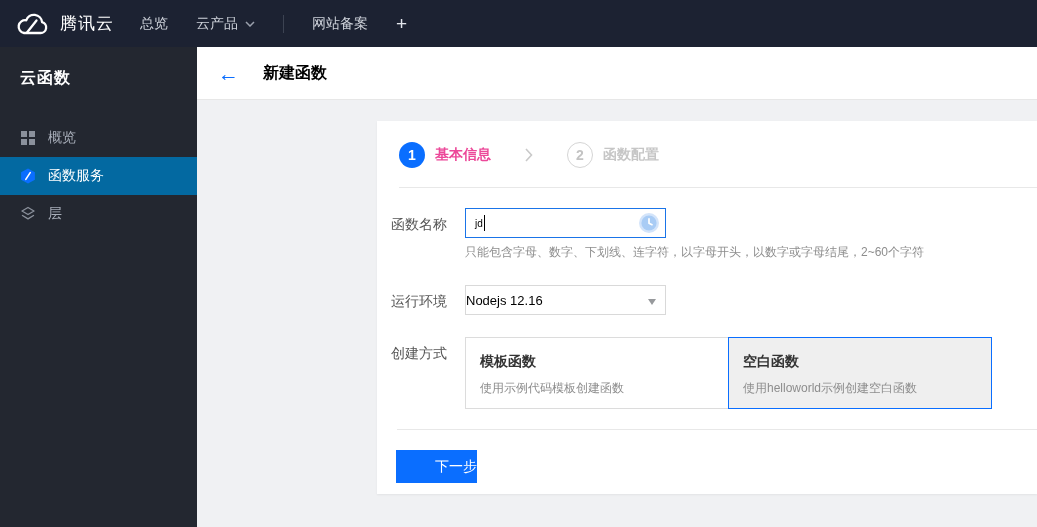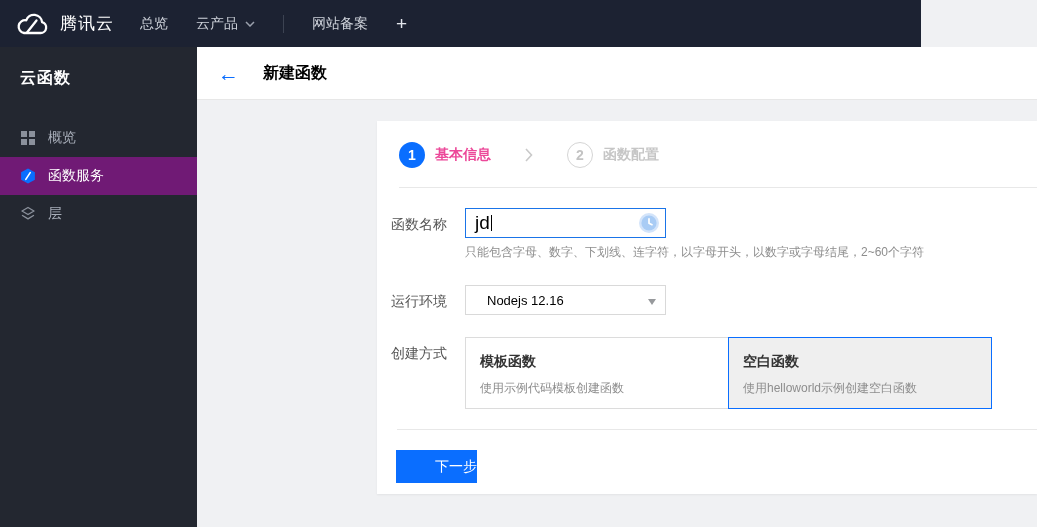--- a/index.html
+++ b/index.html
@@ -1,35 +1,35 @@
 <!DOCTYPE html>
 <html><head>
 <meta charset="utf-8">
 <style>
   * { margin:0; padding:0; box-sizing:border-box; }
   html,body { width:1037px; height:527px; }
   body { font-family:"Liberation Sans", sans-serif; background:#f0f1f3; }
   .app { position:relative; width:1037px; height:527px; overflow:hidden; background:#f0f1f3; }
 
   
-  .topbar { position:absolute; left:0; top:0; width:921px; height:47px; background:#1c2232; display:flex; align-items:center; z-index:5; }
+  .topbar { position:absolute; left:0; top:0; width:1037px; height:47px; background:#1c2232; display:flex; align-items:center; z-index:5; }
   .logo { display:flex; align-items:center; gap:10px; margin-left:14px; cursor:pointer; }
   .brand { color:#fff; font-size:17px; letter-spacing:1px; }
   .topnav { display:flex; align-items:center; margin-left:26px; gap:28px; }
   .topnav-item { display:flex; align-items:center; gap:7px; color:#ced2da; font-size:14px; cursor:pointer; white-space:nowrap; }
   .topnav-divider { width:1px; height:18px; background:#3c4352; }
   .new-tab { color:#e3e6ec; font-size:19px; cursor:pointer; line-height:1; }
 
   
   .sidebar { position:absolute; left:0; top:47px; width:197px; height:480px; background:#232730; }
   .sidebar-title { color:#fff; font-size:16px; font-weight:bold; padding:21px 0 0 20px; letter-spacing:1px; }
   .side-menu { margin-top:30px; }
   .side-item { height:38px; display:flex; align-items:center; padding-left:20px; gap:12px; color:#a7adb8; font-size:14px; cursor:pointer; }
   .side-item .sicon { display:flex; width:16px; height:16px; flex:0 0 16px; }
-  .side-item.selected { background:#701a75; color:#fff; }
+  .side-item.selected { background:#0369a1; color:#fff; }
 
   
   .main { position:absolute; left:197px; top:47px; right:0; bottom:0; background:#f0f1f3; }
   .page-header { height:53px; background:#fff; border-bottom:1px solid #e7e7e7; display:flex; align-items:center; }
   .back-arrow { margin-left:21px; color:#0a6eff; font-size:21px; font-weight:bold; cursor:pointer; line-height:1; }
   .page-title { margin-left:24px; font-size:16px; font-weight:bold; color:#000; }
 
   
   .card { position:absolute; left:180px; top:74px; right:0; height:373px; background:#fff; box-shadow:0 1px 2px rgba(0,0,0,0.06); }
   .steps-row { display:flex; align-items:center; padding:21px 0 0 22px; }
@@ -40,27 +40,27 @@
   .step-label { margin-left:10px; font-size:14px; font-weight:bold; }
   .step-label.active { color:#ec4899; }
   .step-label.inactive { color:#c6c6c6; }
   .step-chevron { margin:0 34px; display:flex; }
   .card-divider { border-top:1px solid #e8e8e8; margin-top:19px; margin-left:22px; }
 
   .form { padding:20px 0 0 14px; }
   .form-row { display:flex; align-items:flex-start; }
   .form-label { width:74px; padding-top:8px; font-size:14px; color:#555; flex:0 0 74px; }
 
-  .text-input { position:relative; width:201px; height:30px; border:1px solid #1a74e8; background:#fff; display:flex; align-items:center; padding-left:9px; font-size:19px; color:#000; cursor:text; }
+  .text-input { position:relative; width:201px; height:30px; border:1px solid #1a74e8; background:#fff; display:flex; align-items:center; padding-left:9px; font-size:10px; color:#000; cursor:text; }
   .caret-bar { display:inline-block; width:1px; height:16px; background:#000; margin-left:1px; }
   .clock-wrap { position:absolute; right:5px; top:3px; width:22px; height:22px; }
   .helper-text { margin-top:6px; font-size:12px; color:#8d8d8d; }
 
   .row-runtime { margin-top:24px; }
-  .select-box { position:relative; width:201px; height:30px; border:1px solid #d9d9d9; background:#fff; display:flex; align-items:center; padding-left:21px; font-size:13px; color:#000; cursor:pointer; }
+  .select-box { position:relative; width:201px; height:30px; border:1px solid #d9d9d9; background:#fff; display:flex; align-items:center; padding-left:0; font-size:13px; color:#000; cursor:pointer; }
   .select-caret { position:absolute; right:9px; top:13px; width:0; height:0; border-left:4.5px solid transparent; border-right:4.5px solid transparent; border-top:6px solid #97999c; }
 
   .row-create { margin-top:22px; }
   .create-cards { display:flex; }
   .create-card { width:264px; height:72px; border:1px solid #dcdcdc; background:#fff; padding:15px 0 0 14px; cursor:pointer; }
   .create-card.selected { border:1px solid #0a6eff; background:#efefef; margin-left:-1px; }
   .create-title { font-size:14px; font-weight:bold; color:#333; }
   .create-desc { margin-top:9px; font-size:12px; color:#8d8d8d; }
 
   .card-divider2 { border-top:1px solid #e8e8e8; margin:20px 0 0 20px; }

